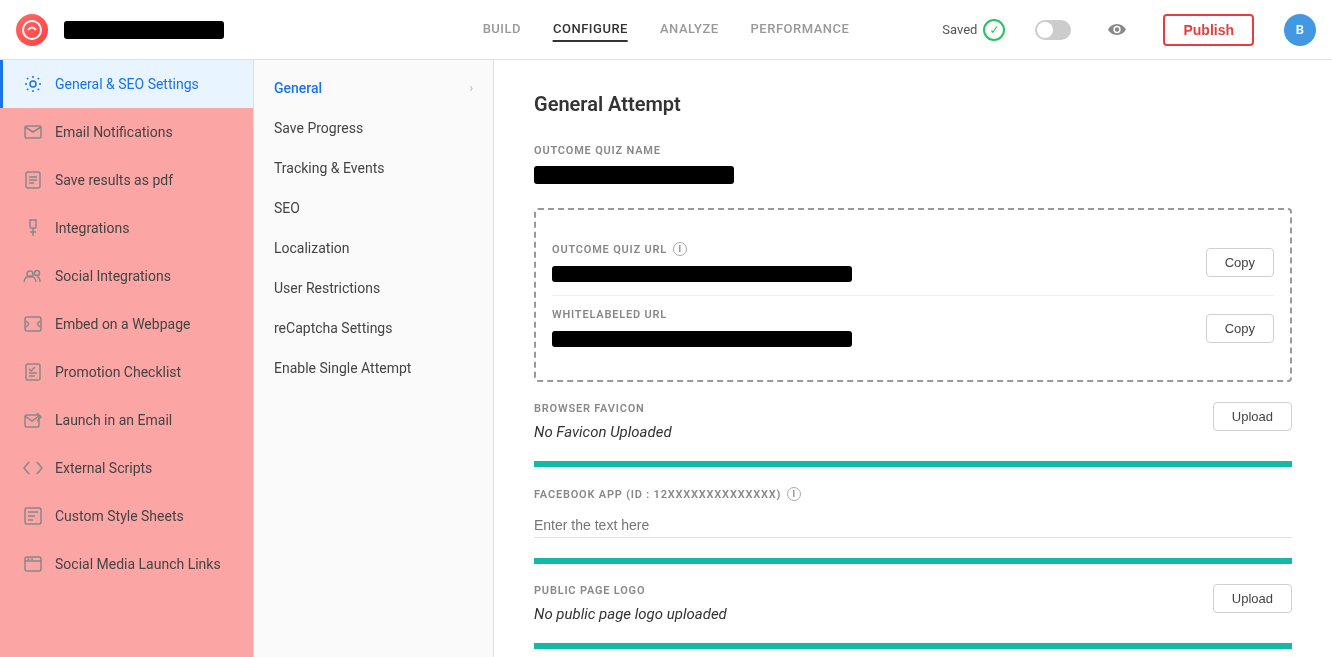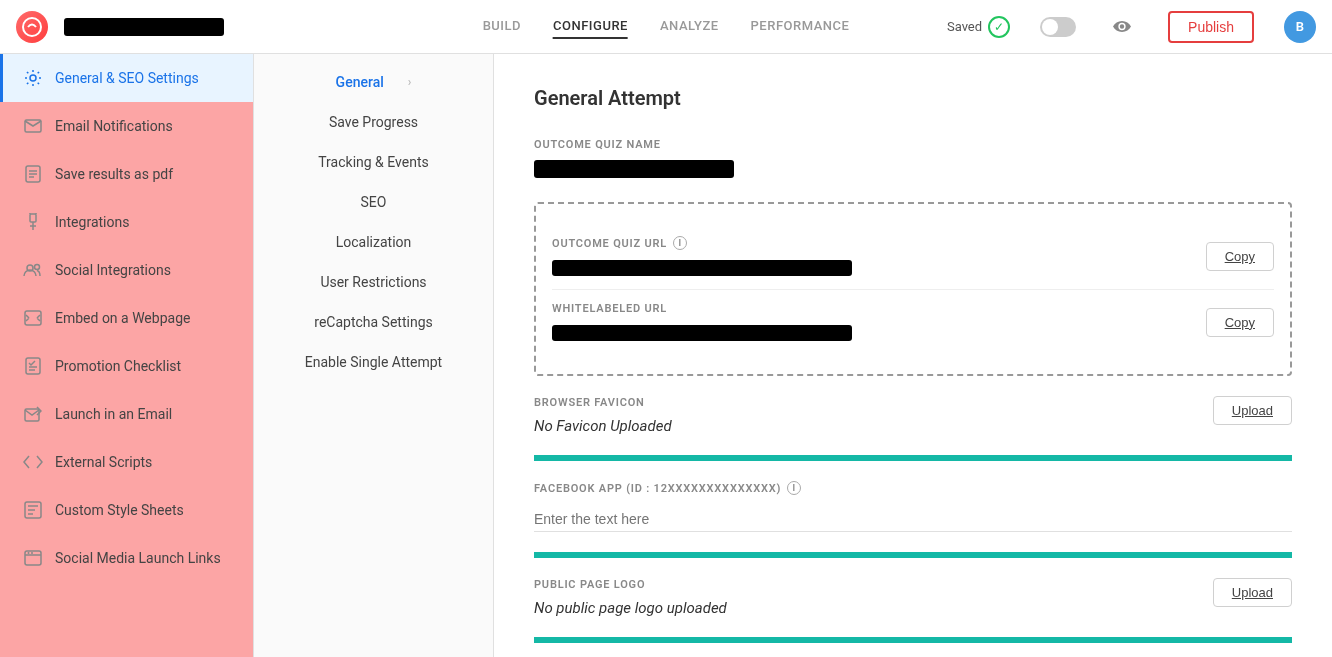--- a/index.html
+++ b/index.html
@@ -1,20 +1,20 @@
 <!DOCTYPE html>
 <html><head>
   <meta charset="utf-8">
   <style>
     * { box-sizing: border-box; margin: 0; padding: 0; }
     body { font-family: -apple-system, BlinkMacSystemFont, 'Segoe UI', Roboto, sans-serif; background: #fff; color: #333; height: 657px; overflow: hidden; }
 
     
     .top-nav {
-      display: flex; align-items: center; height: 54px;
+      display: flex; align-items: center; height: 60px;
       border-bottom: 1px solid #e0e0e0; padding: 0 16px;
       background: #fff; position: relative; z-index: 10;
     }
     .logo {
       width: 32px; height: 32px; border-radius: 50%;
       background: linear-gradient(135deg, #ff6b6b, #ff3e3e);
       display: flex; align-items: center; justify-content: center;
       color: white; font-weight: bold; font-size: 18px; margin-right: 16px; flex-shrink: 0;
     }
     .project-title {
@@ -51,21 +51,21 @@
       background: white; border-radius: 50%; top: 2px; left: 2px;
       transition: left 0.2s;
     }
     .eye-btn {
       width: 32px; height: 32px; display: flex; align-items: center;
       justify-content: center; cursor: pointer; color: #888; font-size: 16px;
     }
     .publish-btn {
       border: 2px solid #e53e3e; color: #e53e3e; background: white;
       padding: 6px 18px; border-radius: 4px; font-size: 14px;
-      font-weight: 400; cursor: pointer;
+      font-weight: 700; cursor: pointer;
     }
     .avatar {
       width: 32px; height: 32px; border-radius: 50%;
       background: #4299e1; display: flex; align-items: center;
       justify-content: center; color: white; font-size: 13px; font-weight: 600;
     }
 
     
     .main-layout { display: flex; height: calc(657px - 54px); }
 
@@ -82,21 +82,21 @@
     .sidebar-item.active { background: #e8f4ff; color: #1a73e8; border-left-color: #1a73e8; }
     .sidebar-icon { width: 20px; height: 20px; flex-shrink: 0; display: flex; align-items: center; justify-content: center; }
 
     
     .mid-sidebar {
       width: 240px; border-right: 1px solid #e0e0e0;
       background: #fafafa; padding: 8px 0; flex-shrink: 0;
     }
     .mid-item {
       padding: 12px 20px; font-size: 14px; color: #444;
-      cursor: pointer; display: flex; align-items: center; justify-content: center; gap: 24px;
+      cursor: pointer; display: flex; align-items: center; justify-content: space-between; gap: 24px;
     }
     .mid-item.active { color: #1a73e8; font-weight: 500; }
     .mid-chevron { color: #bbb; font-size: 12px; }
 
     
     .main-content {
       flex: 1; overflow-y: auto; padding: 32px 40px;
       background: #fff;
     }
     .page-title { font-size: 20px; font-weight: 600; color: #333; margin-bottom: 28px; }
@@ -130,21 +130,20 @@
     .url-text {
       font-size: 14px; color: #333;
       background: #000; border-radius: 3px;
       height: 16px; min-width: 300px; display: inline-block;
     }
     .copy-btn, .upload-btn {
       border: 1px solid #d0d0d0; background: white;
       padding: 6px 18px; border-radius: 4px;
       font-size: 13px; color: #444; cursor: pointer;
       flex-shrink: 0;
-      text-decoration: underline;
     }
 
     .field-row {
       display: flex; align-items: flex-start; justify-content: flex-end;
       padding: 20px 0; border-bottom: 6px solid #14b8a6;
     }
     .field-info { flex: 1; }
     .field-static { font-size: 15px; color: #333; margin-top: 4px; font-style: italic; }
     .field-input {
       border: none; border-bottom: 1px solid #e0e0e0; outline: none;

